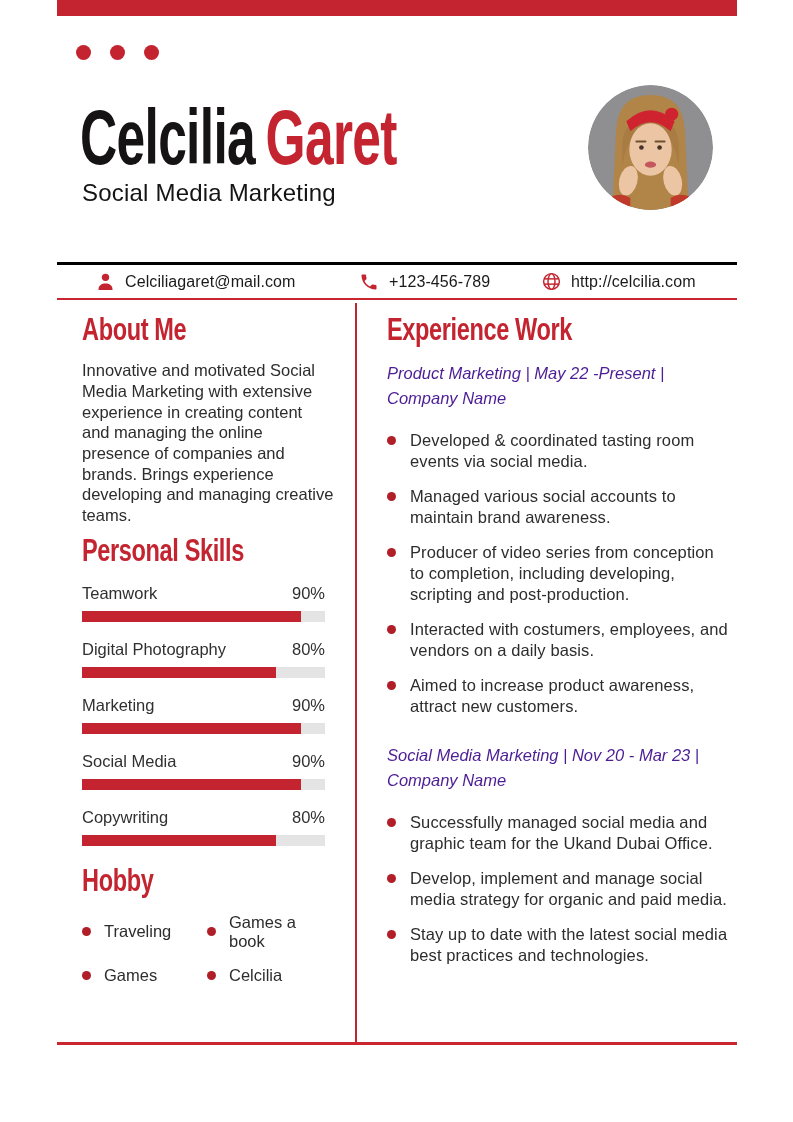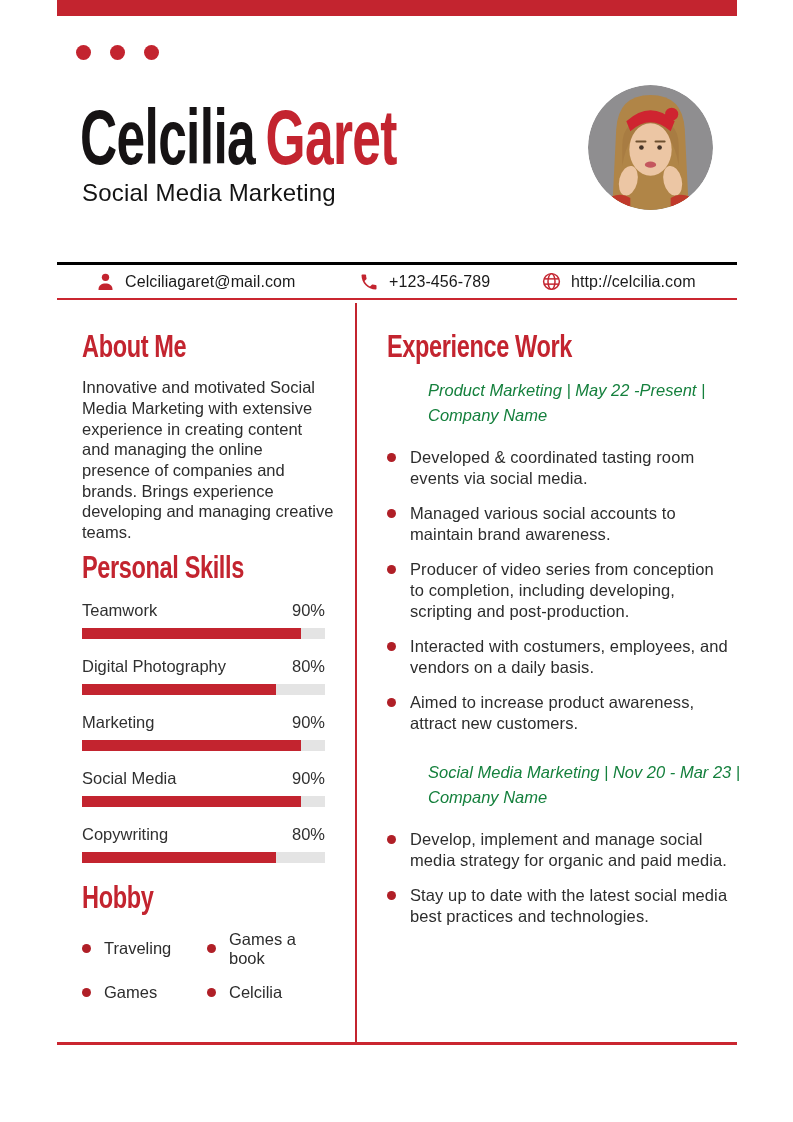--- a/index.html
+++ b/index.html
@@ -30,21 +30,21 @@
   .contact-item .ctext { font-size:16px; font-weight:500; color:#1a1a1a; letter-spacing:0.1px; }
   .ci-email { left:38px; } .ci-phone { left:302px; } .ci-web { left:484px; }
 
   
   .v-divider { position:absolute; left:355px; top:303px; width:2px; height:740px; background:#c3242f; }
   .bottom-rule { position:absolute; left:57px; top:1042px; width:680px; height:2.5px; background:#ca2630; }
 
   .col-left { position:absolute; left:82px; top:300px; width:243px; }
   .col-right { position:absolute; left:387px; top:300px; width:341px; }
 
-  h2.sec { margin-top:30px; font-size:31px; line-height:1.1; color:#c3242f; white-space:nowrap; }
+  h2.sec { margin-top:13px; font-size:31px; line-height:1.1; color:#c3242f; white-space:nowrap; }
   h2.sec .cond { display:inline-block; transform:scaleX(0.76); transform-origin:0 0;
                  font-weight:800; letter-spacing:-0.5px; }
 
   .about-text { margin-top:13px; font-size:16.5px; line-height:20.7px; color:#2d2d2d; width:252px; }
 
   
   .skills-list { margin-top:16px; }
   .skill { margin-bottom:18px; }
   .skill-row { display:flex; justify-content:space-between; align-items:baseline;
                font-size:16.5px; color:#303030; height:20px; }
@@ -52,22 +52,22 @@
   .skill-fill { position:absolute; left:0; top:0; bottom:0; background:#c3242f; }
 
   
   .hobby-list { margin-top:24px; display:grid; grid-template-columns:125px auto; row-gap:24px; }
   .hobby-item { display:flex; align-items:center; gap:13px; font-size:16.5px; color:#2d2d2d; height:20px; }
   .rdot { width:9px; height:9px; border-radius:50%; background:#b01f27; flex:0 0 9px; }
 
   
   .job { margin-top:14px; }
   .job + .job { margin-top:26px; }
-  .job-heading { font-size:16.5px; font-style:italic; color:#15803d; line-height:25px;
-                 font-weight:500; width:335px;margin-left:41px; }
+  .job-heading { font-size:16.5px; font-style:italic; color:#4c1d95; line-height:25px;
+                 font-weight:500; width:335px; }
   .job-bullets { list-style:none; margin-top:19px; }
   .job-bullets li { display:flex; gap:14px; margin-bottom:14px;justify-content:space-between; }
   .job-bullets .rdot { margin-top:6px; }
   .job-bullets .btext { font-size:16.5px; line-height:21px; color:#2d2d2d; width:318px; letter-spacing:0.1px; }
 </style>
 </head>
 <body>
 
 <div class="page">
 
@@ -264,20 +264,24 @@
   <li>
     <span class="rdot"></span>
     <span class="btext">Aimed to increase product awareness, attract new customers.</span>
   </li>
 </ul>
   </div>
 
   <div class="job">
     <p class="job-heading">Social Media Marketing | Nov 20 - Mar 23 | Company Name</p>
     <ul class="job-bullets">
+  <li>
+    <span class="rdot"></span>
+    <span class="btext">Successfully managed social media and graphic team for the Ukand Dubai Office.</span>
+  </li>
 
 
   <li>
     <span class="rdot"></span>
     <span class="btext">Develop, implement and manage social media strategy for organic and paid media.</span>
   </li>
 
   <li>
     <span class="rdot"></span>
     <span class="btext">Stay up to date with the latest social media best practices and technologies.</span>

